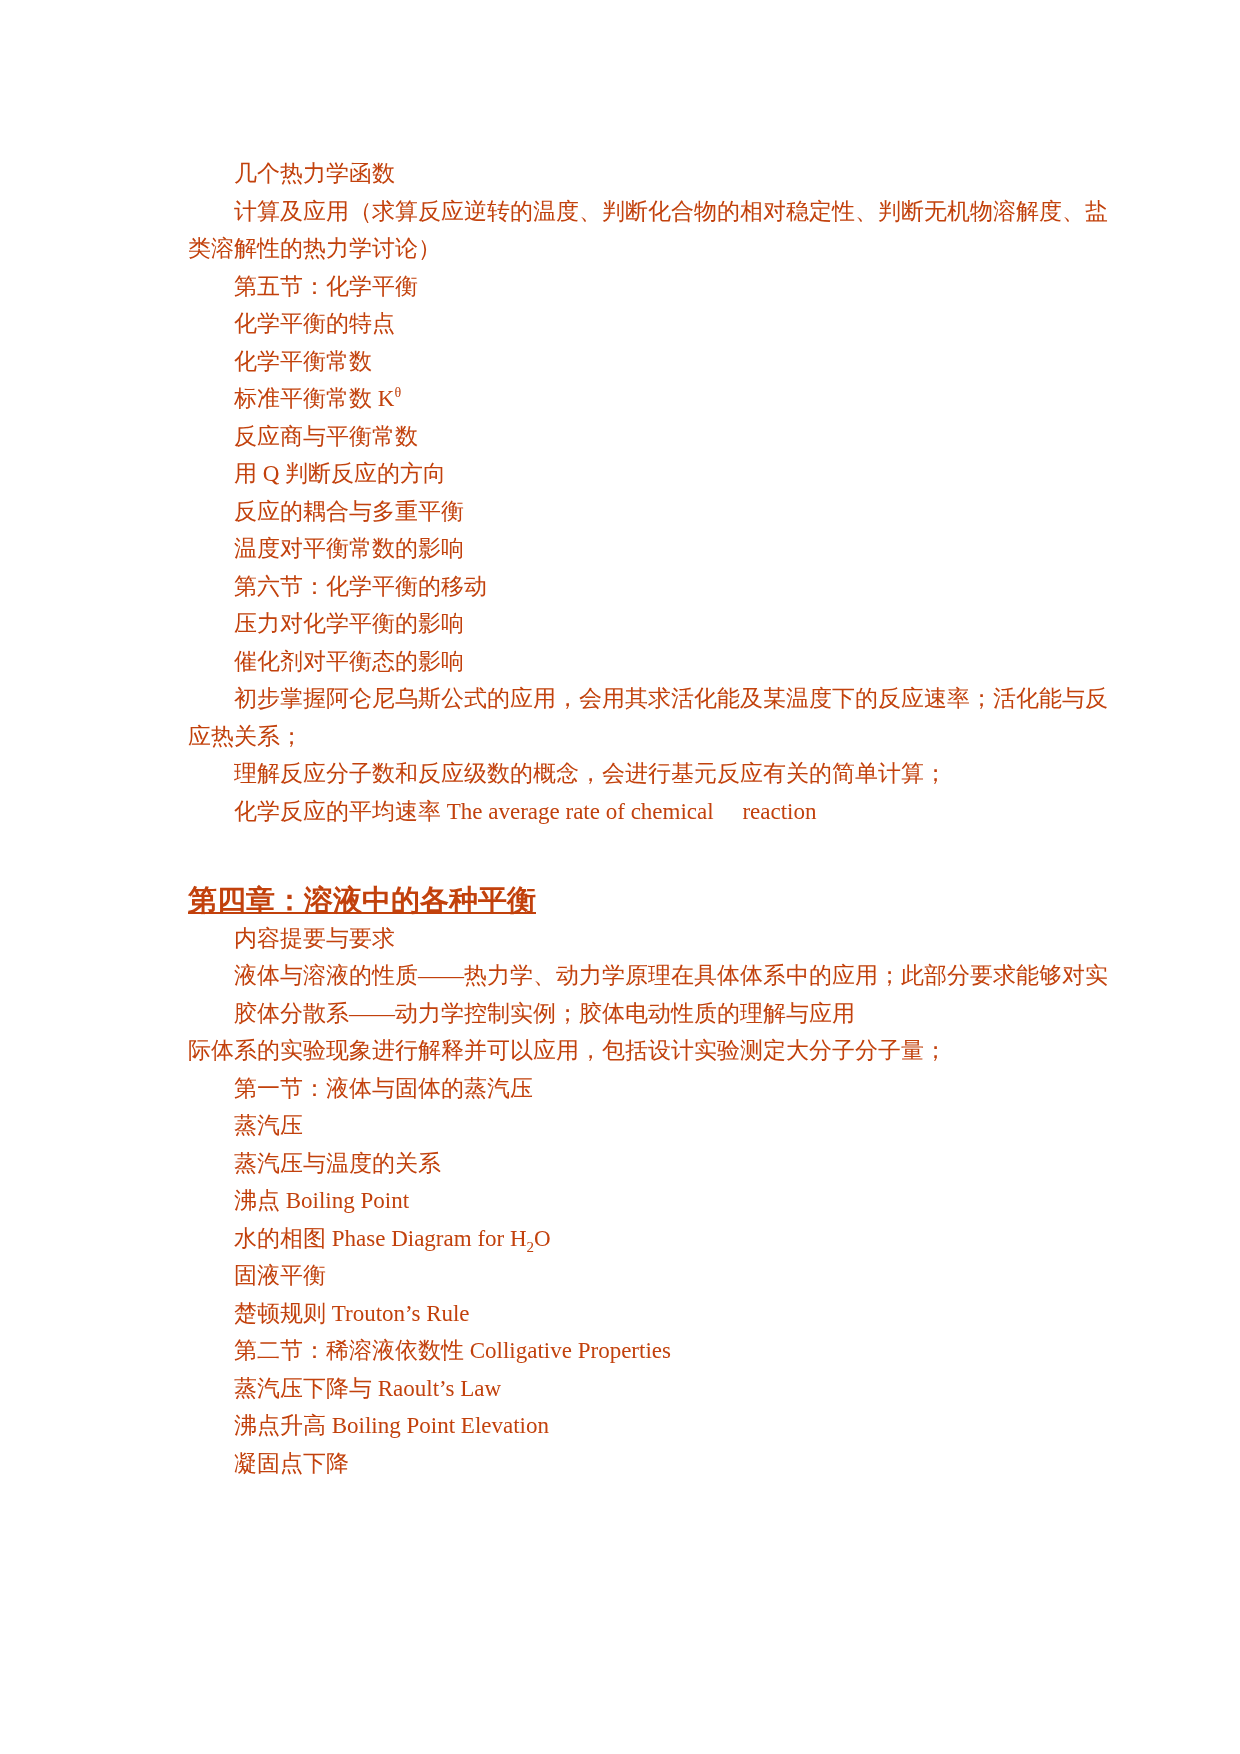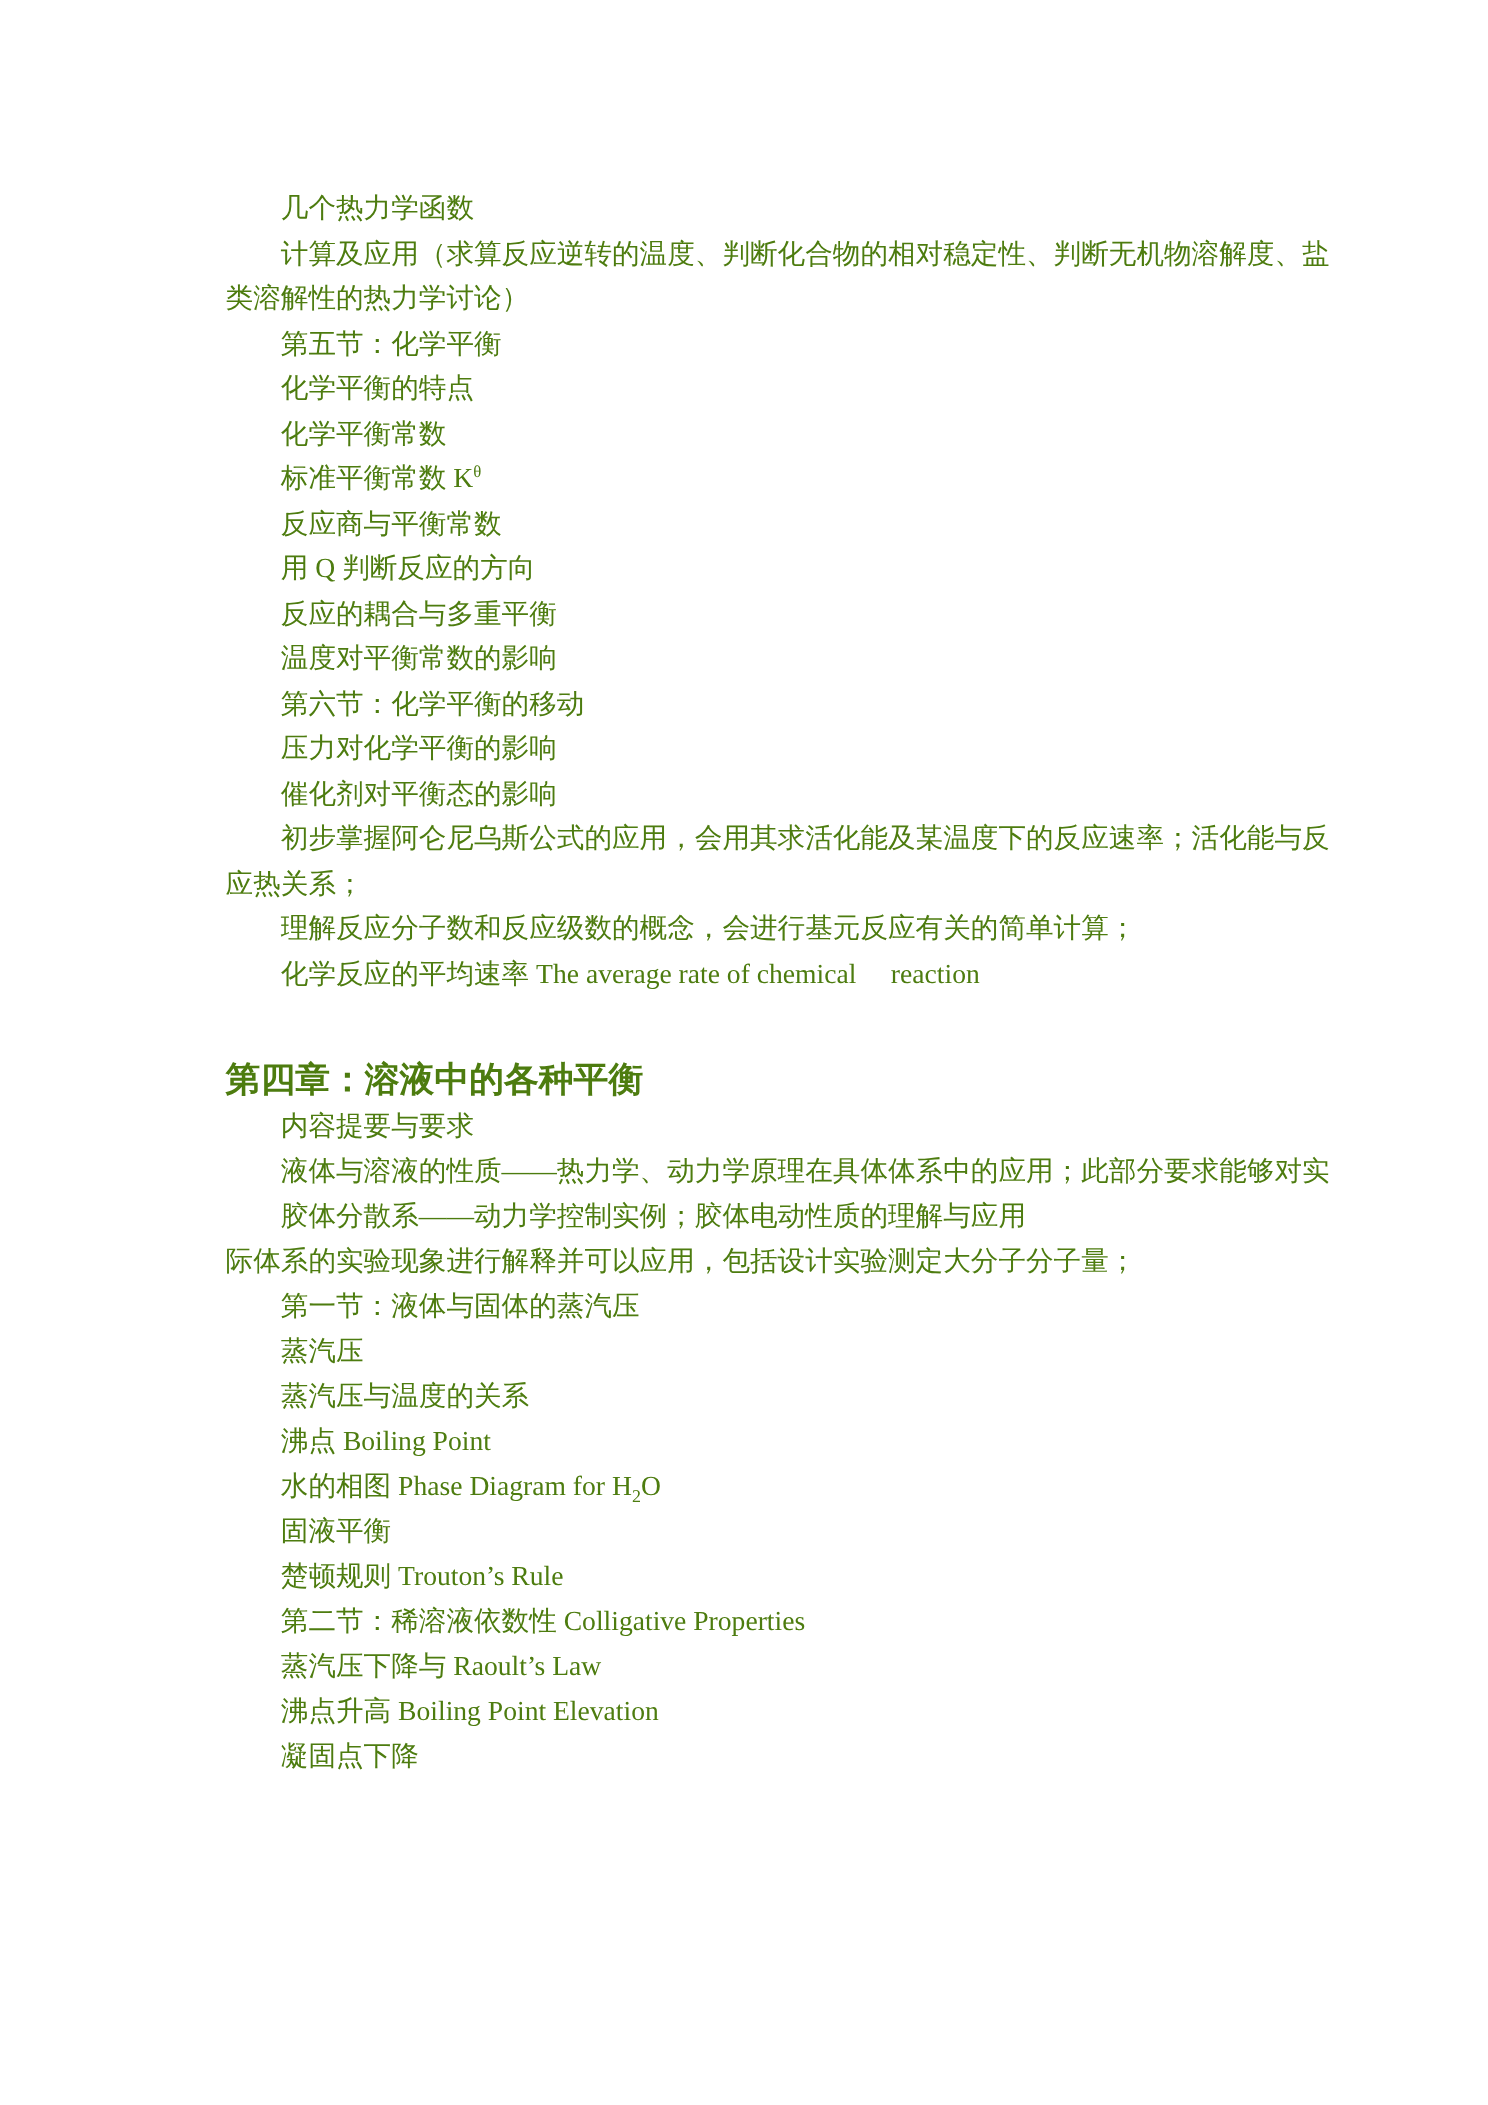--- a/index.html
+++ b/index.html
@@ -22,30 +22,31 @@
     left: 188px;
     width: 930px;
   }
   .ln {
     margin: 0;
     padding: 0;
     height: 37.5px;
     line-height: 37.5px;
     font-size: 23px;
     white-space: pre;
-    color: #4d7c0f;
+    color: #c2410c;
   }
   .indent   { padding-left: 46px; }
   .indent-sm{ padding-left: 39px; }
   .flush    { padding-left: 0; }
   .blank    { height: 52px; }
   .chapter {
     padding-left: 0;
     font-weight: bold;
     font-size: 29px;
+    text-decoration: underline;
   }
   .ln sup {
     font-size: 14px;
     line-height: 0;
     vertical-align: super;
   }
   .ln sub {
     font-size: 15px;
     line-height: 0;
     vertical-align: sub;

